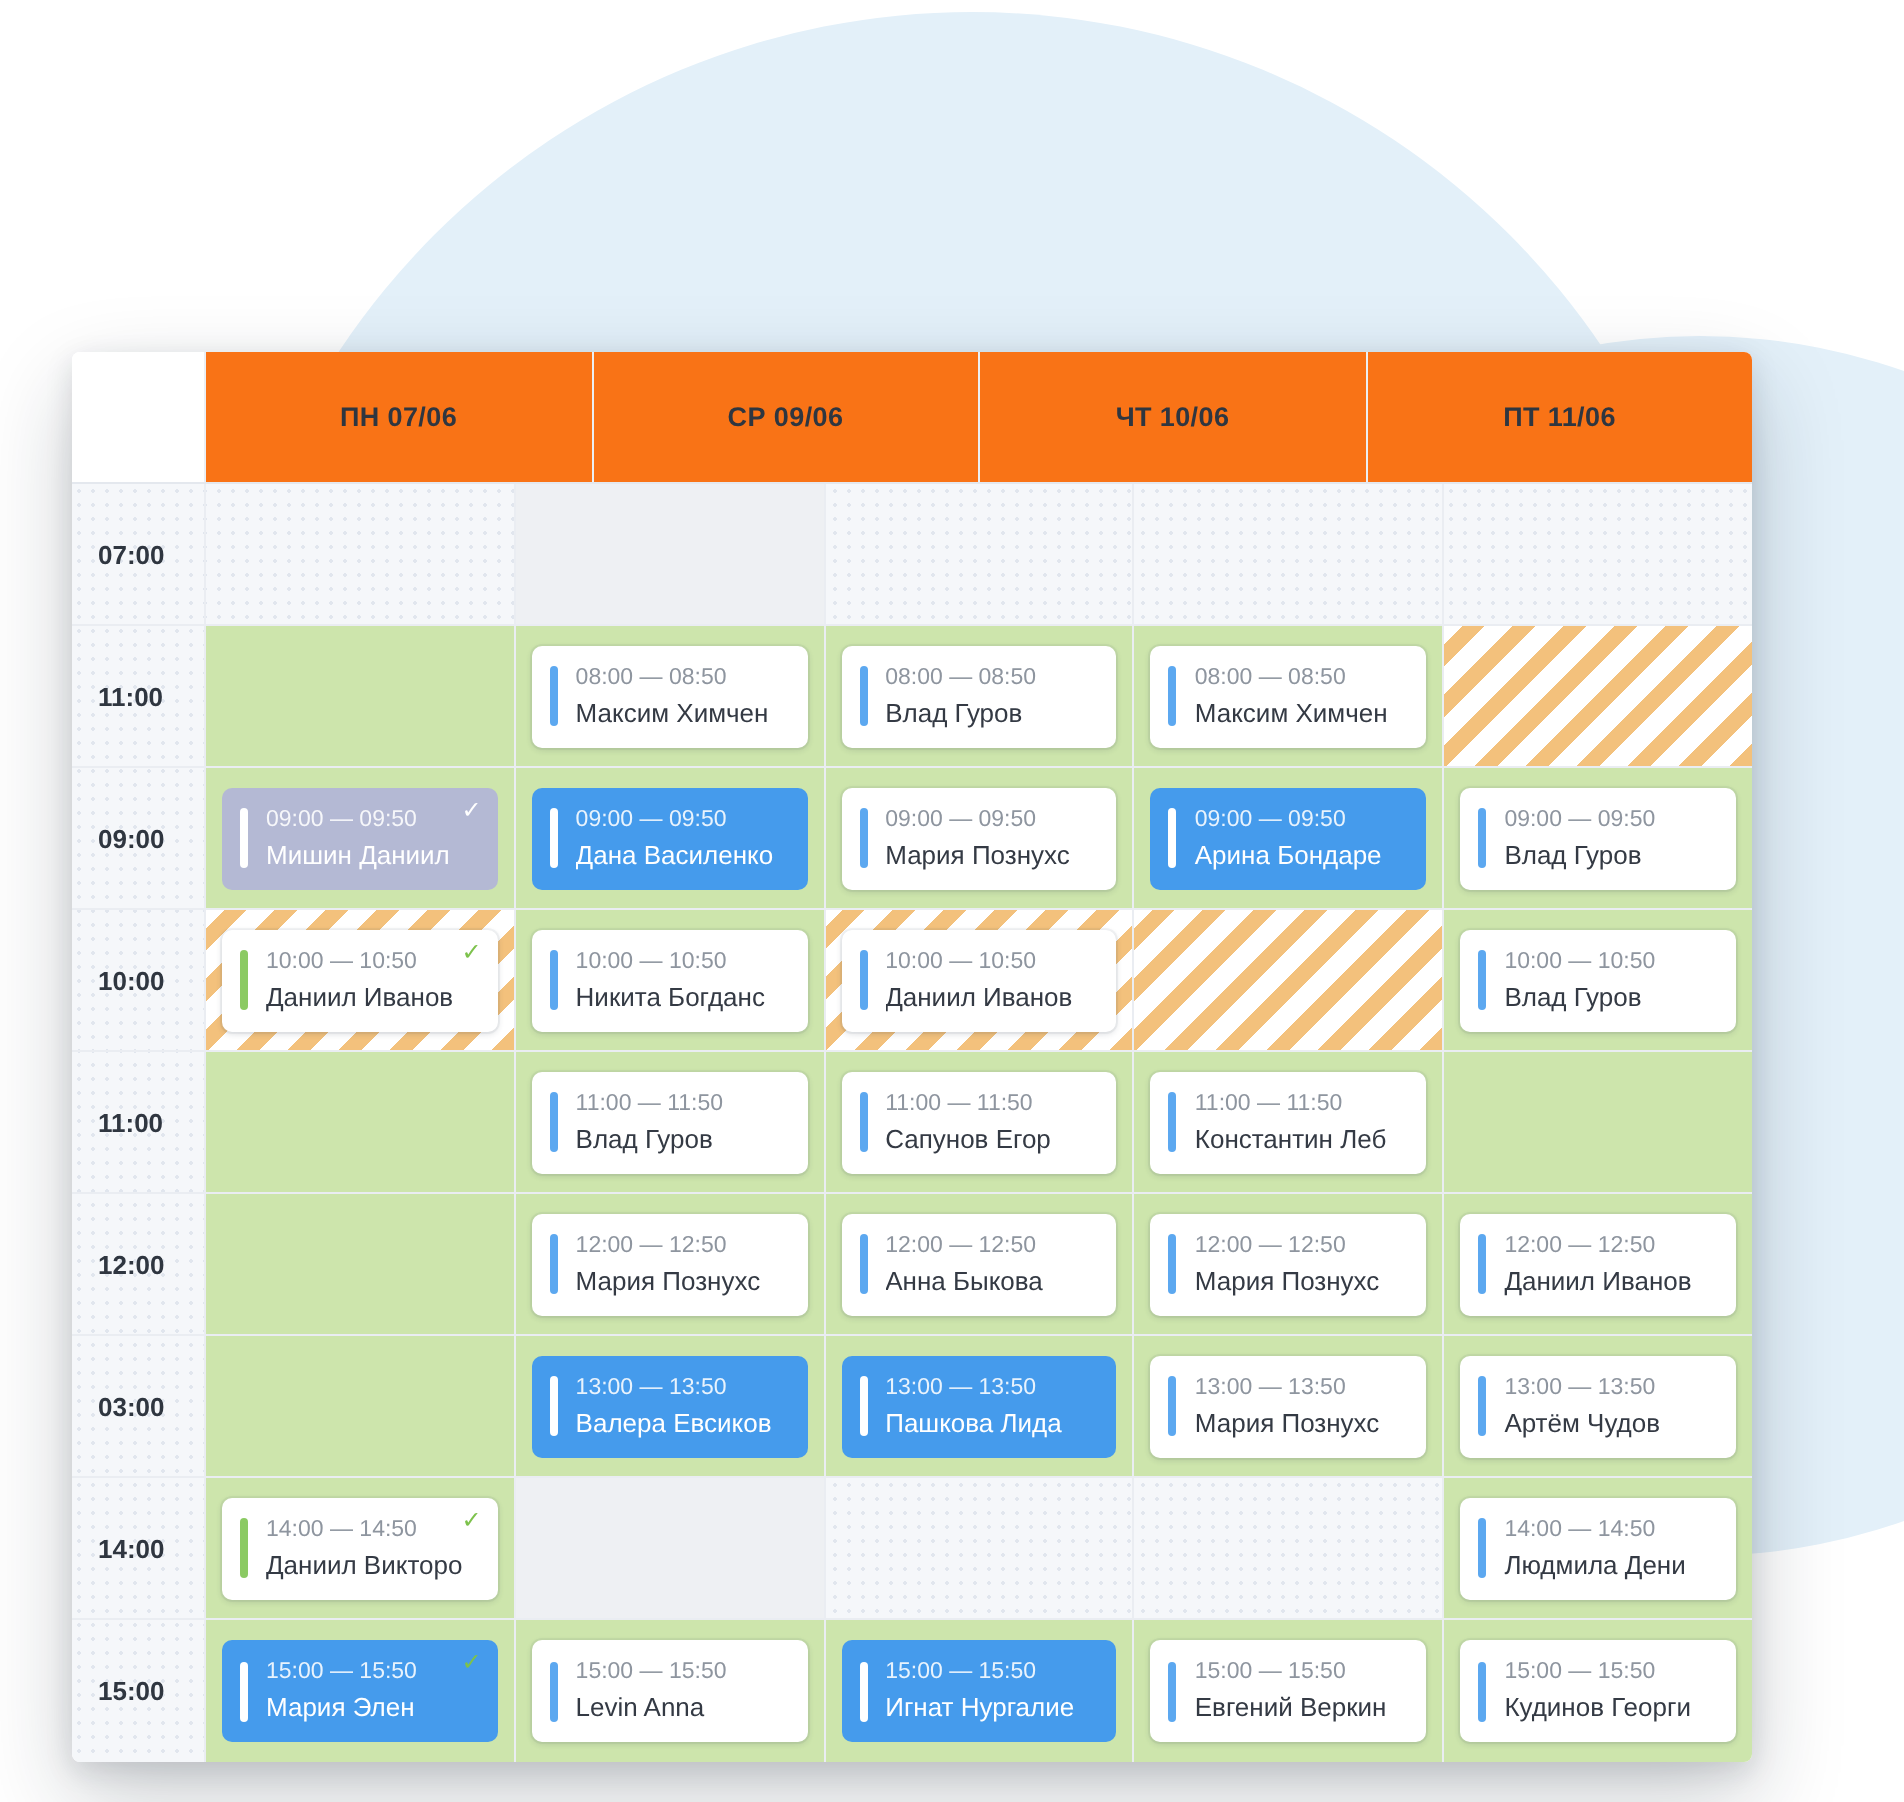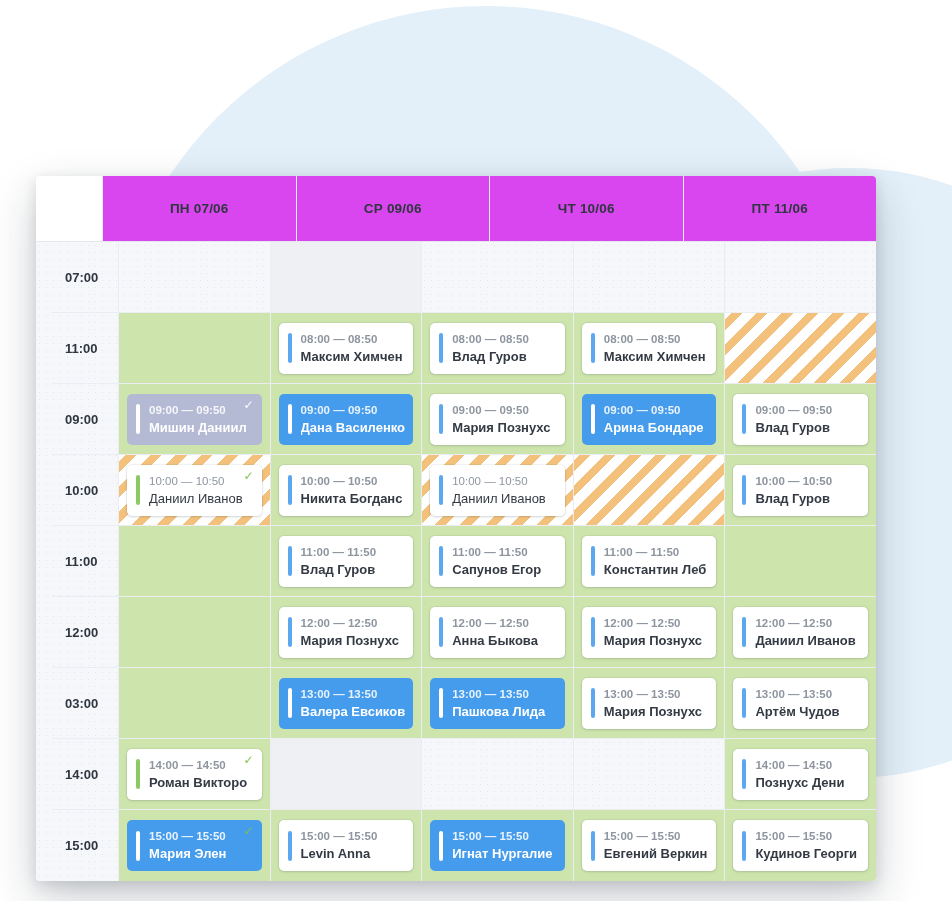--- a/index.html
+++ b/index.html
@@ -76,40 +76,39 @@
   #header-row {
     height: 66px;
     background: #ffffff;
     border-bottom: 1px solid #e4e8ee;
   }
   #header-row .gutter-cell { background: #ffffff; }
   #header-row .day-cell {
     display: flex;
     align-items: center;
     justify-content: center;
-    background: #d946ef;
+    background: #f97316;
     border-left: 1px solid #eceff3;
   }
   #header-row .day-cell.today {
     background: #ebedef;
   }
   .day-label {
     font-size: 13.5px;
     font-weight: bold;
     color: #2f3640;
     letter-spacing: .2px;
     white-space: nowrap;
   }
 
   
   #body-rows {
     background: #f5f7fa;
     background-image: radial-gradient(#e1e6ee 0.8px, transparent 0.9px);
     background-size: 7px 7px;
-    padding-left: 16px;
   }
   .hour-row {
     height: 71px;
     border-bottom: 1px solid #eaedf2;
     position: relative;
   }
   .hour-row:last-child { border-bottom: none; }
 
   .hour-row .gutter-cell {
     display: flex;
@@ -124,21 +123,21 @@
 
   .hour-row .day-cell {
     border-left: 1px solid #eaedf2;
     display: flex;
     align-items: center;
     padding: 0 8px;
   }
 
   
   .bg-empty     { background: transparent; }
-  .bg-free      { background: #cde5ac; font-weight: bold; }
+  .bg-free      { background: #cde5ac; }
   .bg-today     { background: #eef0f3; }
   .bg-blocked   {
     background-color: #ffffff;
     background-image: repeating-linear-gradient(
       -45deg,
       #f3c17c 0px, #f3c17c 8px,
       #ffffff 8px, #ffffff 18px
     );
   }
   .bg-free-blocked {
@@ -527,40 +526,40 @@
       </div>
       <div class="grid-row hour-row">
         <div class="gutter-cell">
           <span class="hour-label">14:00</span>
         </div>
         <div class="day-cell bg-free">
           <div class="event white">
             <div class="accent green"></div>
             <div class="event-text">
               <div class="event-time">14:00 — 14:50</div>
-              <div class="event-name">Роман Викторо</div>
+              <div class="event-name">Даниил Викторо</div>
             </div>
             <span class="check green">✓</span>
           </div>
         </div>
         <div class="day-cell bg-today">
           <div class="empty-slot"></div>
         </div>
         <div class="day-cell bg-empty">
           <div class="empty-slot"></div>
         </div>
         <div class="day-cell bg-empty">
           <div class="empty-slot"></div>
         </div>
         <div class="day-cell bg-free">
           <div class="event white">
             <div class="accent blue"></div>
             <div class="event-text">
               <div class="event-time">14:00 — 14:50</div>
-              <div class="event-name">Познухс Дени</div>
+              <div class="event-name">Людмила Дени</div>
             </div>
           </div>
         </div>
       </div>
       <div class="grid-row hour-row">
         <div class="gutter-cell">
           <span class="hour-label">15:00</span>
         </div>
         <div class="day-cell bg-free">
           <div class="event blue">

